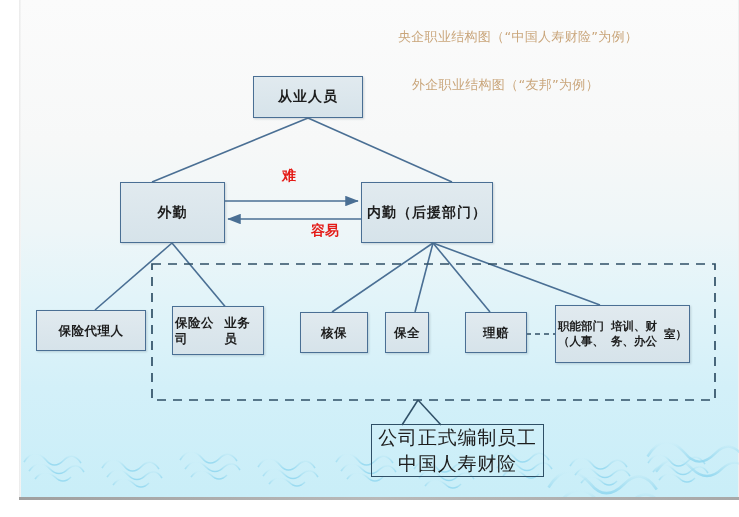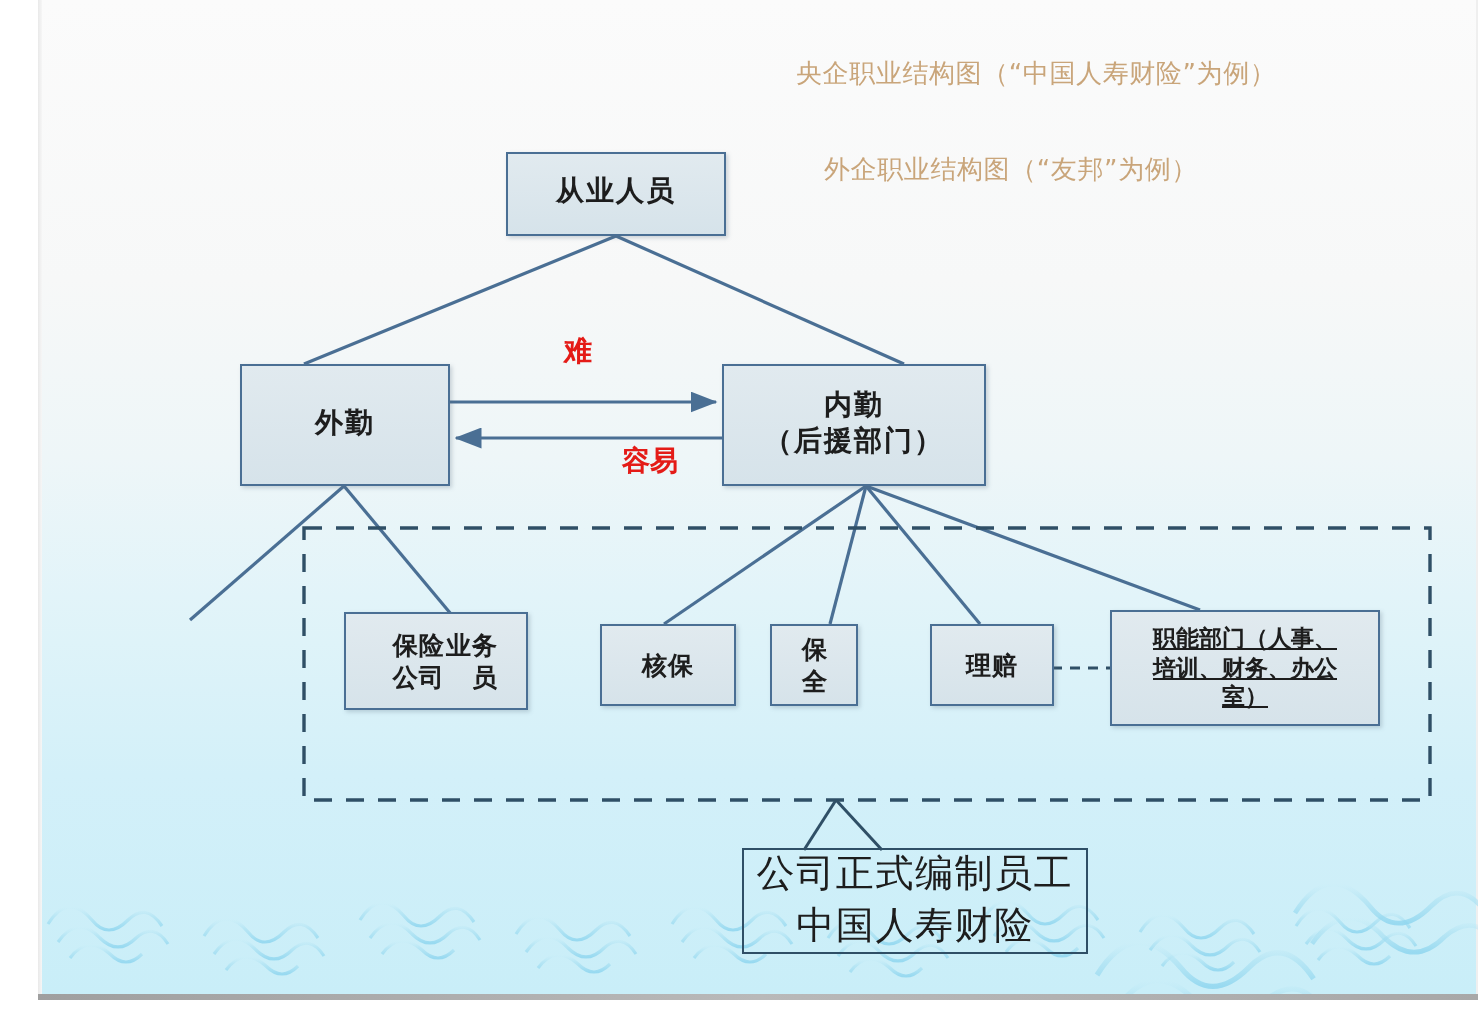--- a/index.html
+++ b/index.html
@@ -79,28 +79,28 @@
 
   .node {
     position: absolute;
     box-sizing: border-box;
     border: 1.4px solid #4a6f94;
     background: linear-gradient(to bottom, #e1eaef, #d6e3ea);
     color: #1d1d1d;
     display: flex;
     align-items: center;
     justify-content: center;
-    text-align: right;
+    text-align: left;
     font-size: 14px;
     font-weight: bold;
     line-height: 1.22;
     letter-spacing: 1px;
     font-family: "DejaVu Sans", sans-serif;
     box-shadow: 1px 1px 2px rgba(90,110,130,0.28);
-    padding: 14px;
+    padding: 2px;
   }
   .node.small { font-size: 12.5px; letter-spacing: 0.5px; }
   .node.tiny  { font-size: 11.5px; letter-spacing: 0px; line-height: 1.3; }
 
   .edge-label {
     position: absolute;
     color: #e41b17;
     font-weight: bold;
     font-size: 14px;
     font-family: "DejaVu Sans", sans-serif;
@@ -244,44 +244,47 @@
   <div class="title" id="title-central">央企职业结构图（“中国人寿财险”为例）</div>
 
   <div class="node" style="left:253px; top:76px; width:110px; height:42px;">
     <span>从业人员</span>
   </div>
 
   <div class="node" style="left:120px; top:182px; width:105px; height:61px;">
     <span>外勤</span>
   </div>
 
-  <div class="node" style="left:361px; top:182px; width:132px; height:61px; flex-direction:column;">
+  <div class="node" style="left:361px; top:182px; width:132px; height:61px; flex-direction:row;">
     <span>内勤</span>
     <span>（后援部门）</span>
   </div>
 
+  <div class="node small" style="left:36px; top:310px; width:110px; height:41px;">
+    <span>保险代理人</span>
+  </div>
 
   <div class="node small" style="left:172px; top:306px; width:92px; height:49px; flex-direction:row;">
     <span>保险公司</span>
     <span>业务员</span>
   </div>
 
   <div class="node small" style="left:300px; top:312px; width:68px; height:41px;">
     <span>核保</span>
   </div>
 
   <div class="node small" style="left:385px; top:312px; width:44px; height:41px;">
     <span>保全</span>
   </div>
 
   <div class="node small" style="left:465px; top:312px; width:62px; height:41px;">
     <span>理赔</span>
   </div>
 
-  <div class="node tiny" style="left:555px; top:305px; width:135px; height:58px; flex-direction:column;text-decoration:underline;">
+  <div class="node tiny" style="left:555px; top:305px; width:135px; height:58px; flex-direction:row;">
     <span>职能部门（人事、</span>
     <span>培训、财务、办公</span>
     <span>室）</span>
   </div>
 
   <div class="edge-label" style="left:282px; top:167px;">
     <span>难</span>
   </div>
   <div class="edge-label" style="left:275px; top:222px;margin-left:36px;">
     <span>容易</span>

